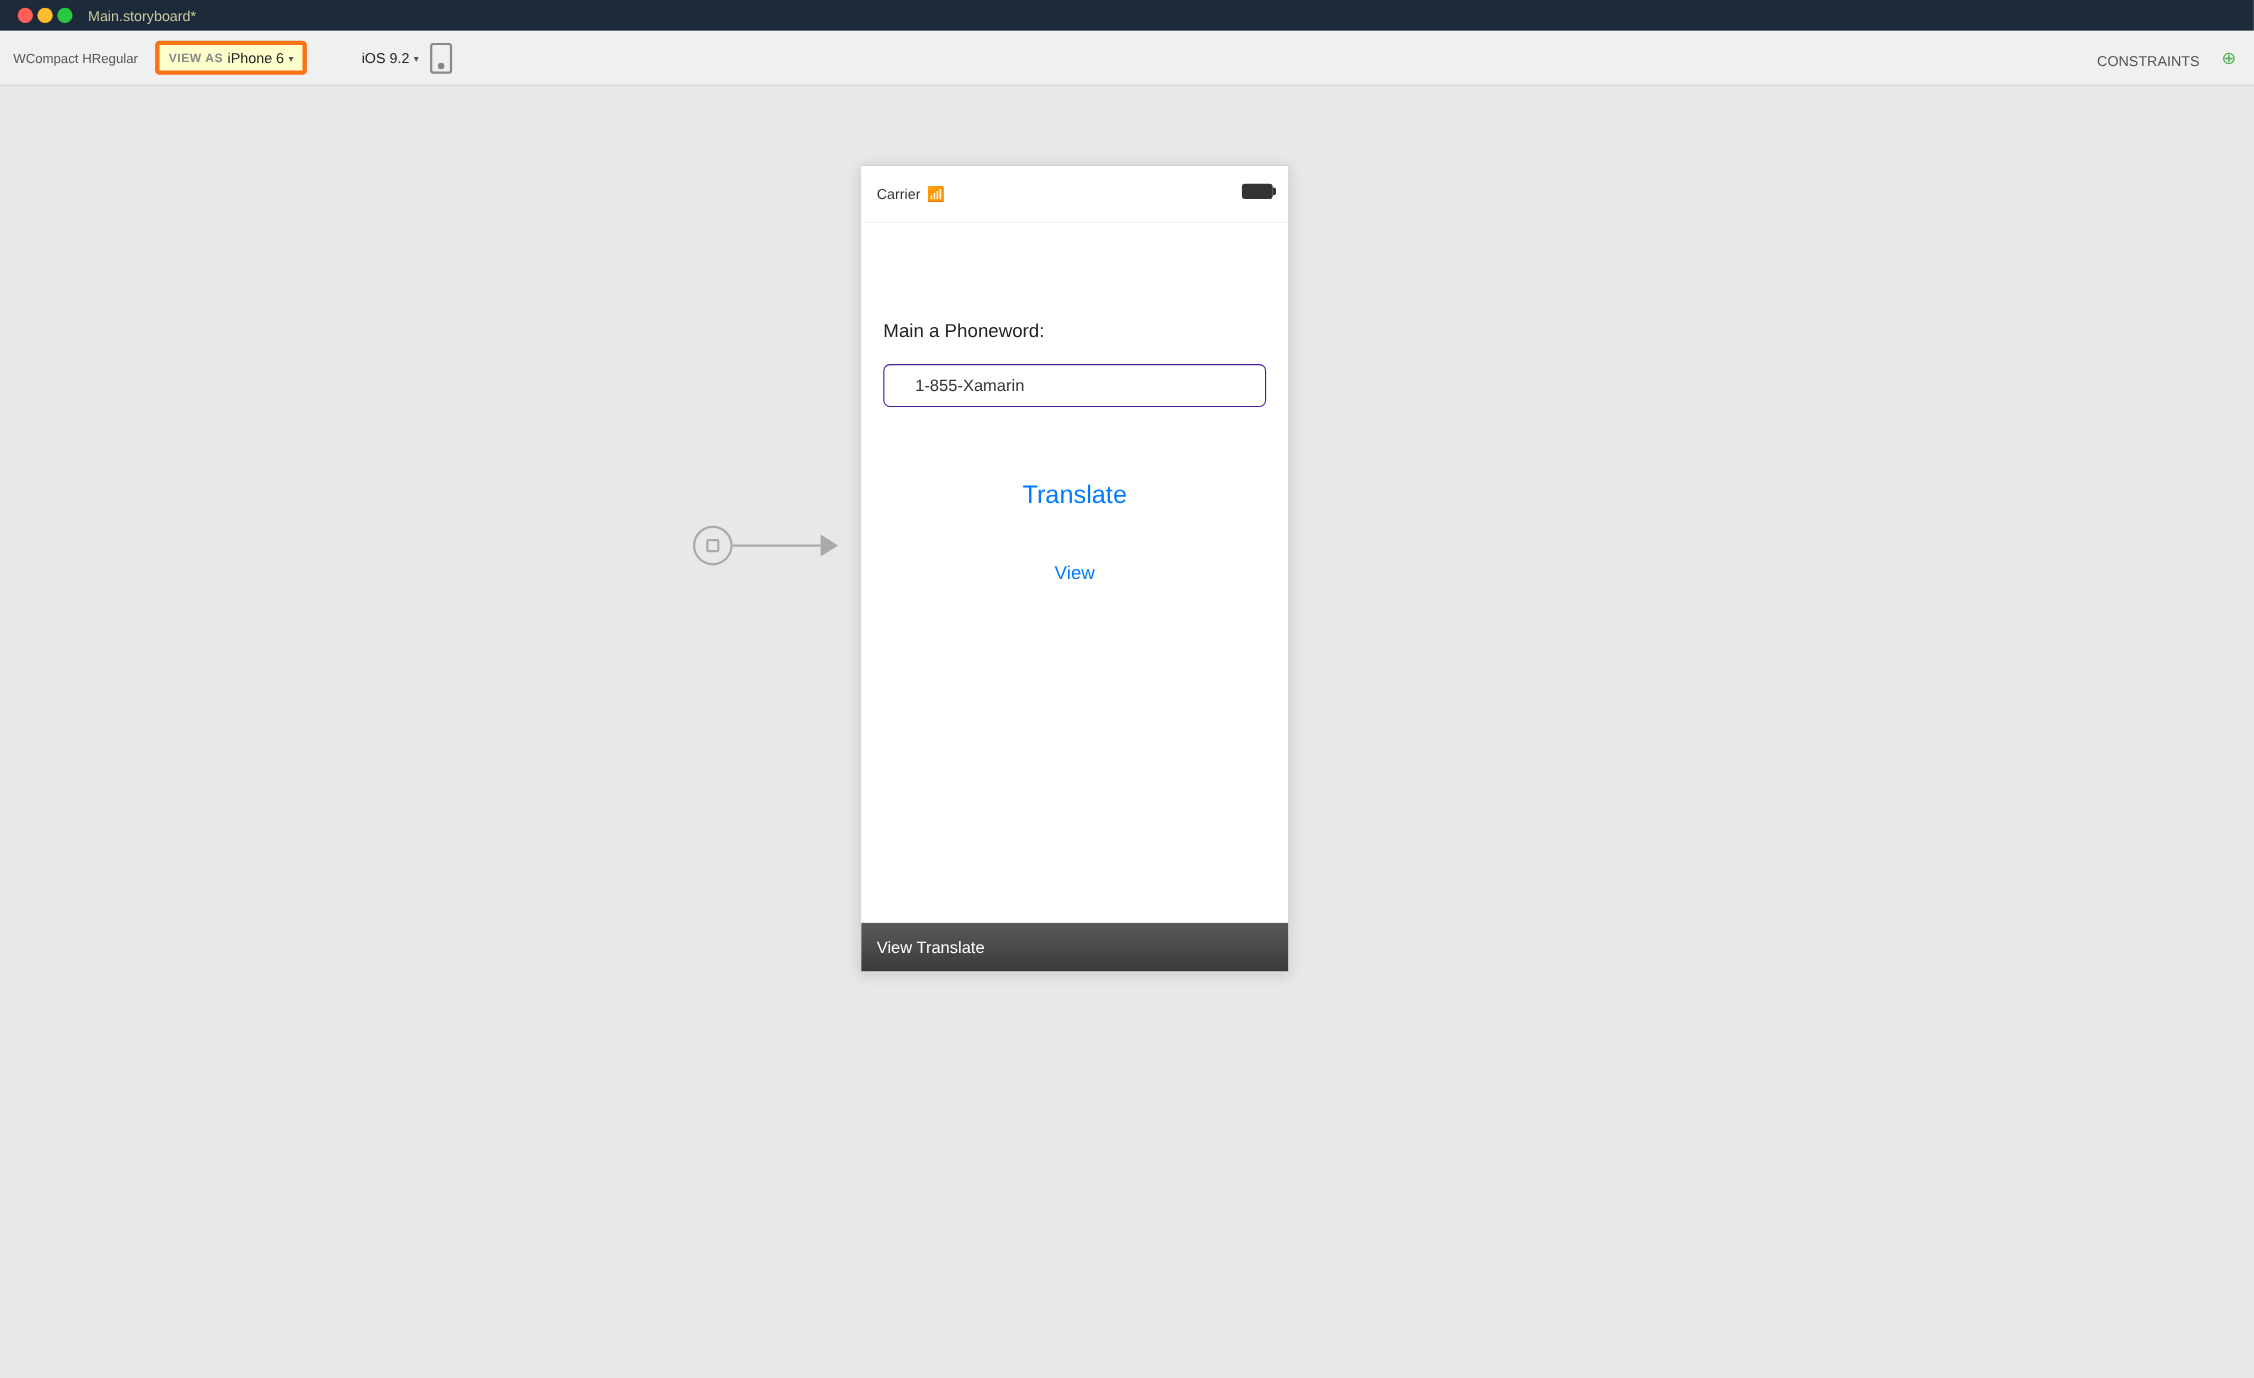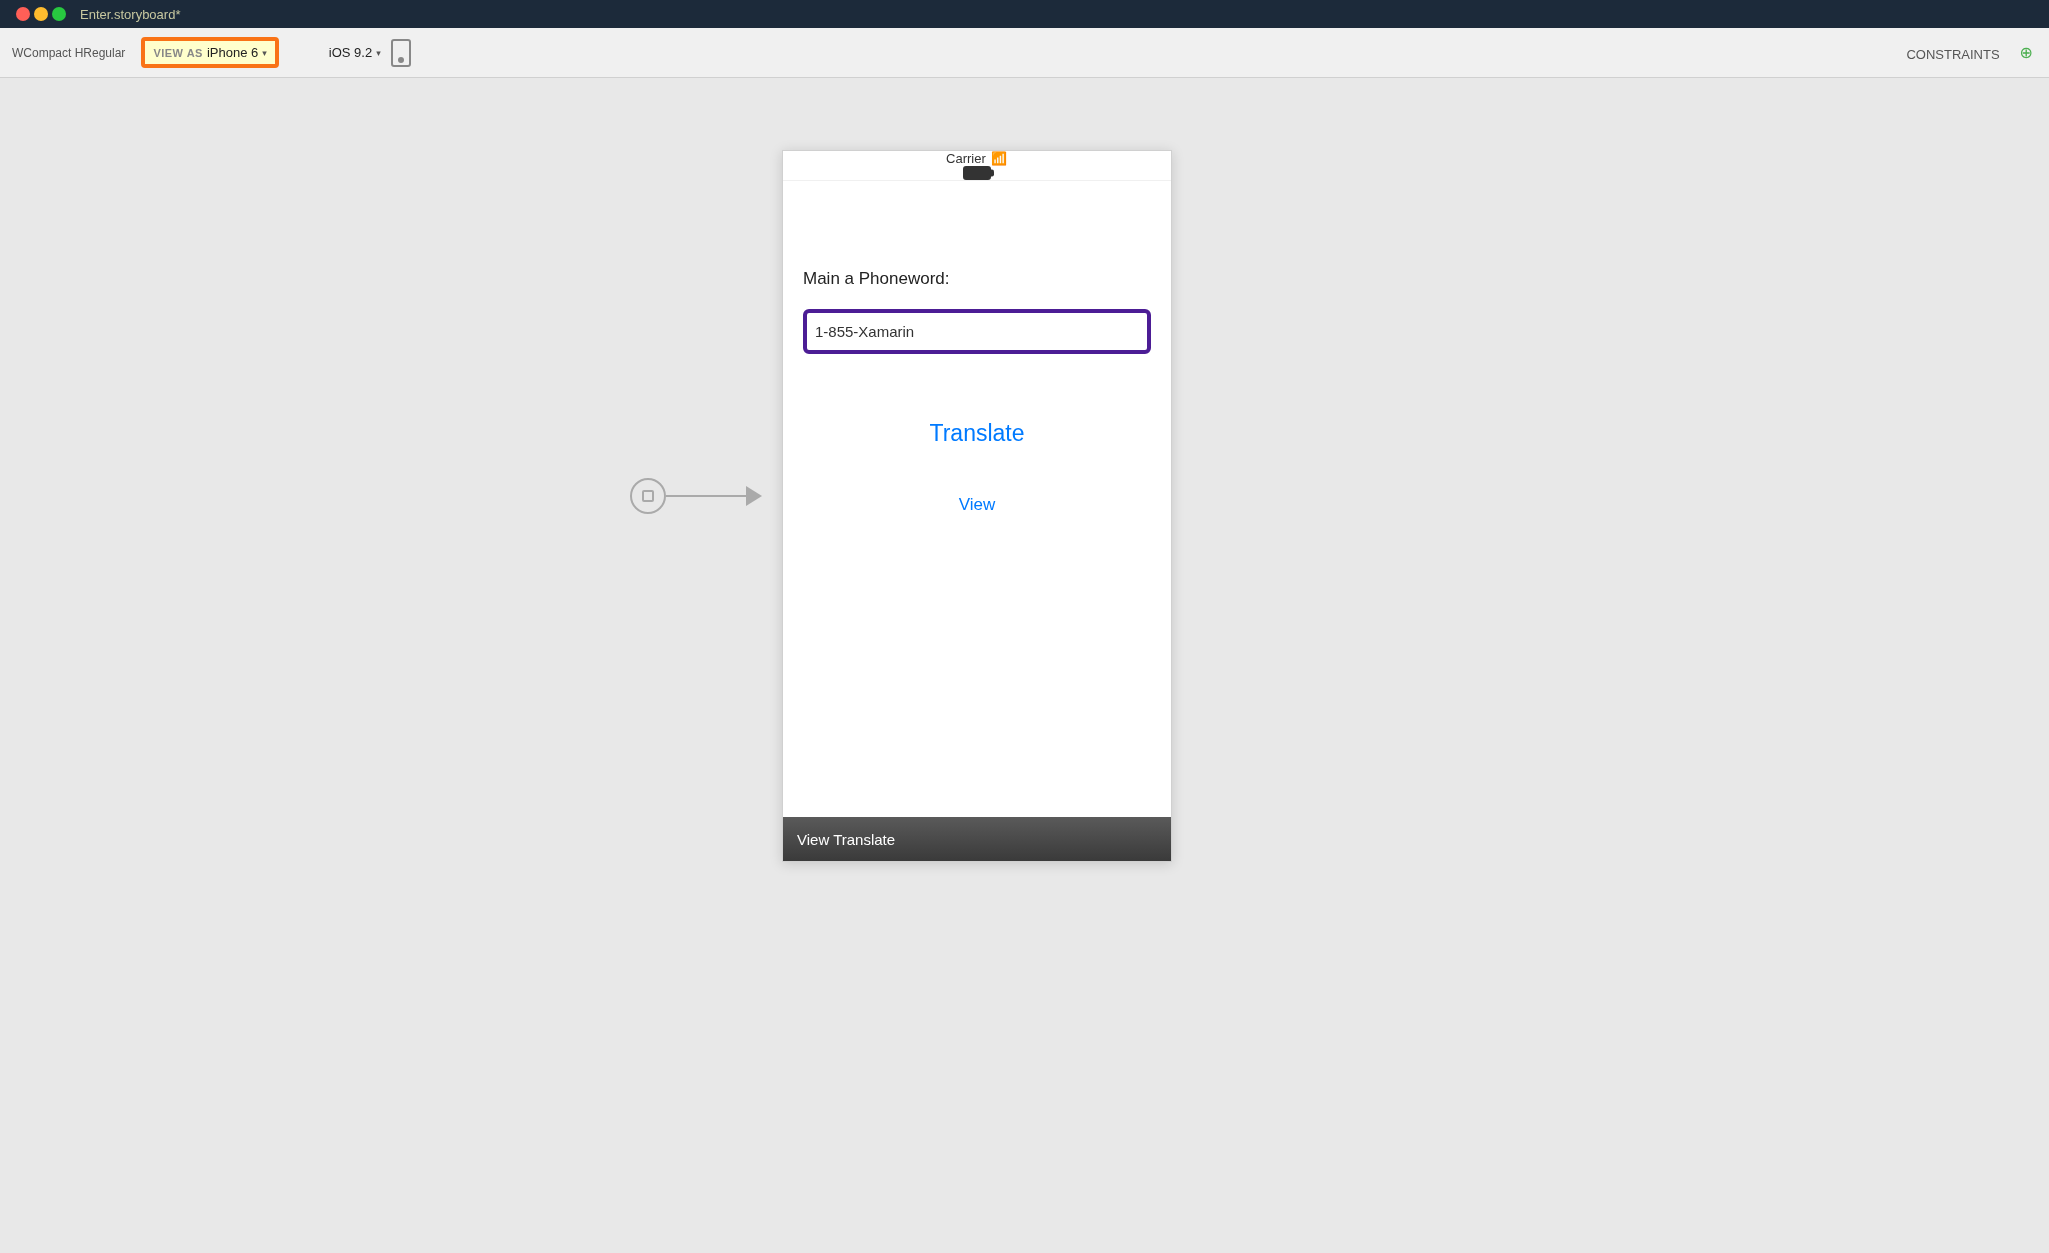--- a/index.html
+++ b/index.html
@@ -191,28 +191,27 @@
       top: 72px;
       width: 390px;
       background: #ffffff;
       border: 1px solid #d0d0d0;
       box-shadow: 0 2px 12px rgba(0,0,0,0.15);
     }
 
     
     #status-bar {
       width: 100%;
-      height: 30px;
+      height: 52px;
       background: #fff;
       display: flex;
       align-items: center;
       justify-content: space-between;
       padding: 0 14px;
       border-bottom: 1px solid #f0f0f0;
-      flex-direction: column;
     }
     #carrier {
       display: flex;
       align-items: center;
       gap: 6px;
       font-size: 13px;
       color: #333;
     }
     #wifi-icon {
       font-size: 13px;
@@ -248,22 +247,22 @@
 
     #phoneword-label {
       font-size: 17px;
       color: #222;
       margin-bottom: 20px;
       font-weight: 400;
     }
 
     #phone-input {
       width: 100%;
-      padding: 10px 8px;
-      border: 4px solid #4c1d95;
+      padding: 10px 28px;
+      border: 1px solid #4c1d95;
       border-radius: 6px;
       font-size: 15px;
       color: #333;
       background: #fff;
       outline: none;
       margin-bottom: 24px;
     }
 
     #translate-btn {
       display: block;
@@ -313,21 +312,21 @@
   </style>
 </head>
 <body>
 
 <div id="title-bar">
   <div id="title-bar-controls">
     <span class="tab-control tab-red"></span>
     <span class="tab-control tab-yellow"></span>
     <span class="tab-control tab-green"></span>
   </div>
-  <span id="title-bar-title" style="margin-left:10px;">Enter.storyboard*</span>
+  <span id="title-bar-title" style="margin-left:10px;">Main.storyboard*</span>
 </div>
 
 <div id="toolbar">
   <span id="size-classes">WCompact HRegular</span>
   <div id="view-as-box">
     <span id="view-as-label">VIEW AS</span>
     <span id="view-as-device">iPhone 6</span>
     <span class="dropdown-arrow">▾</span>
   </div>
   <div id="ios-version">

